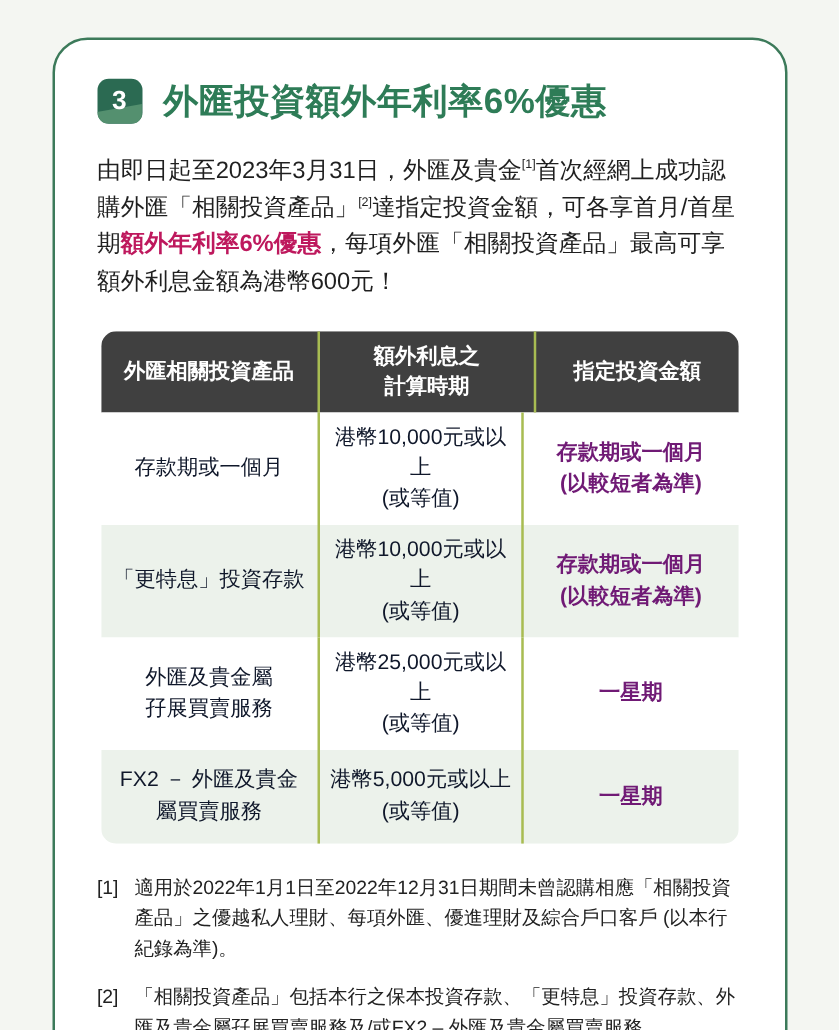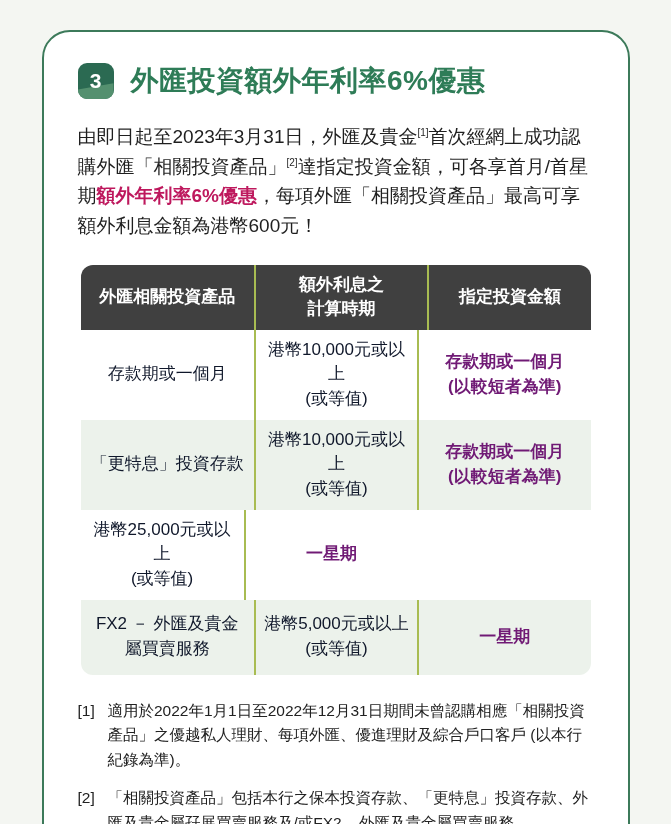--- a/index.html
+++ b/index.html
@@ -171,20 +171,22 @@
 
       <div class="row alt">
         <div class="cell c1">「更特息」投資存款</div>
         <div class="cell c2">港幣10,000元或以上
 (或等值)</div>
         <div class="cell c3 period">存款期或一個月
 (以較短者為準)</div>
       </div>
 
       <div class="row">
+        <div class="cell c1">外匯及貴金屬
+孖展買賣服務</div>
         <div class="cell c2">港幣25,000元或以上
 (或等值)</div>
         <div class="cell c3 period">一星期</div>
       </div>
 
       <div class="row alt">
         <div class="cell c1">FX2 － 外匯及貴金
 屬買賣服務</div>
         <div class="cell c2">港幣5,000元或以上
 (或等值)</div>

